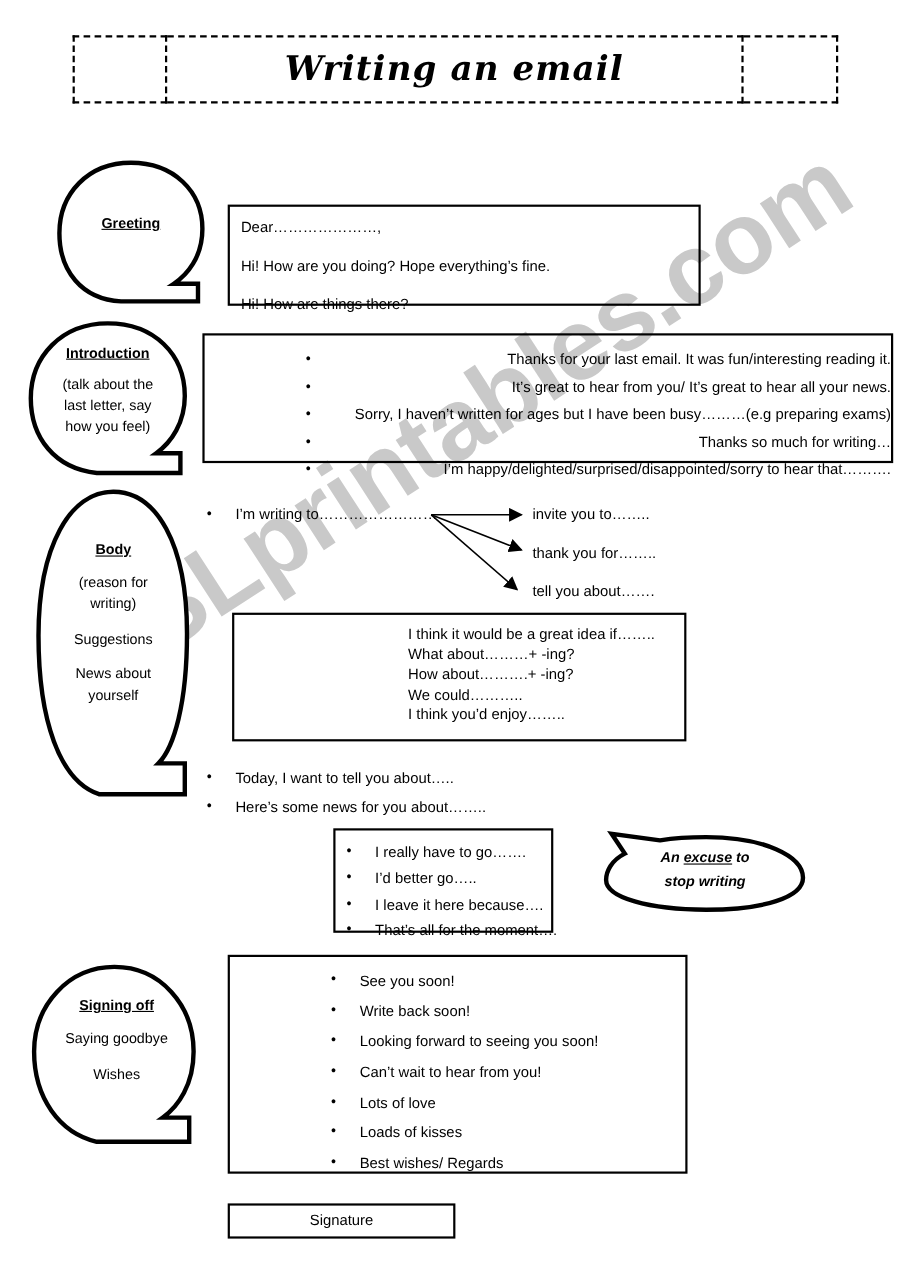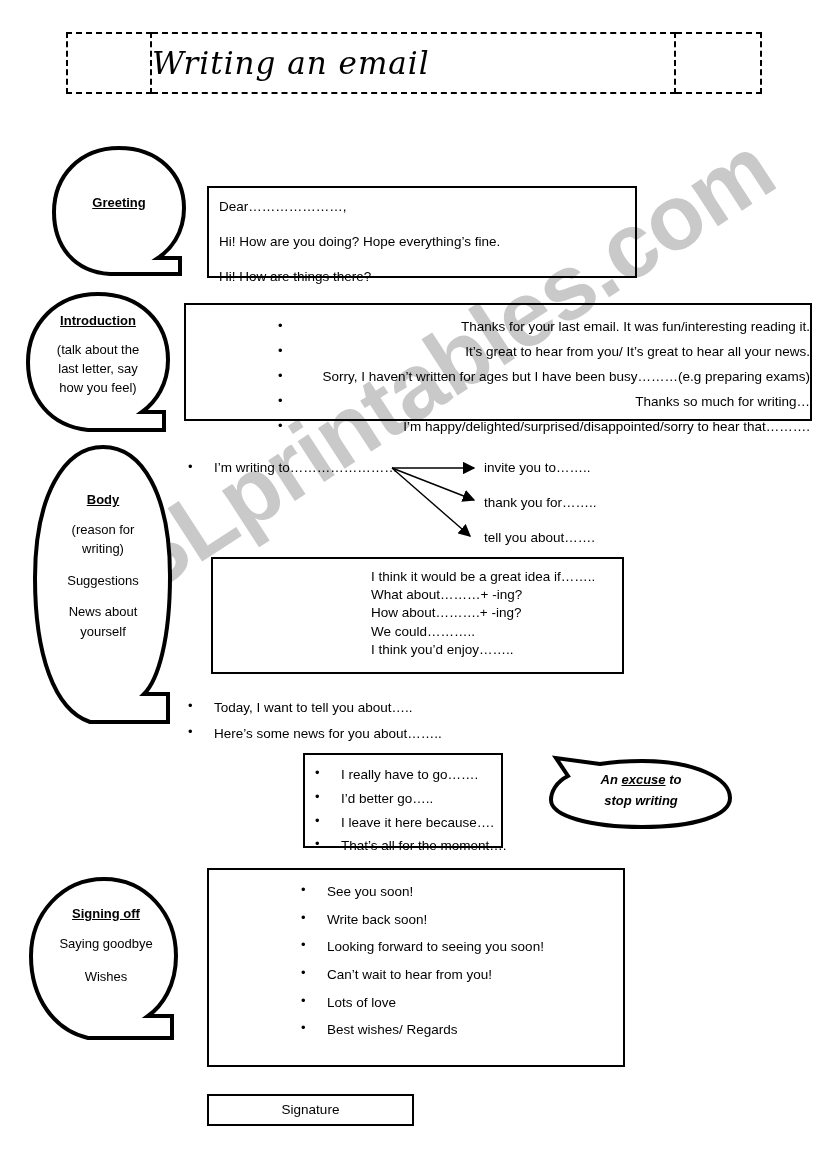--- a/index.html
+++ b/index.html
@@ -61,20 +61,22 @@
     width: 696px;
     height: 62px;
     display: flex;
     box-sizing: border-box;
   }
   .title-cell {
     border: 2px dashed #000000;
     box-sizing: border-box;
     display: flex;
     align-items: center;
+    justify-content: center;
+    font-weight: bold;
   }
   .title-cell.c1 { width: 86px; }
   .title-cell.c2 { width: 524px; border-left: none; }
   .title-cell.c3 { width: 86px; border-left: none; }
   #title-text {
     font-family: "DejaVu Serif", serif;
     font-style: italic;
     font-size: 31px;
     letter-spacing: 1px;
     white-space: nowrap;
@@ -314,20 +316,21 @@
       </div>
     </div>
 
     <div class="box" style="left:207px; top:868px; width:418px; height:199px;">
       <ul class="bullets" style="padding:8px 0 0 92px; line-height:2.05;">
         <li>See you soon!</li>
         <li>Write back soon!</li>
         <li>Looking forward to seeing you soon!</li>
         <li>Can’t wait to hear from you!</li>
         <li>Lots of love</li>
+        <li>Loads of kisses</li>
         <li>Best wishes/ Regards</li>
       </ul>
     </div>
 
     <div class="box" style="left:207px; top:1094px; width:207px; height:32px;
                             display:flex; align-items:center; justify-content:center;">
       <span class="box-text">Signature</span>
     </div>
 
   </div>

